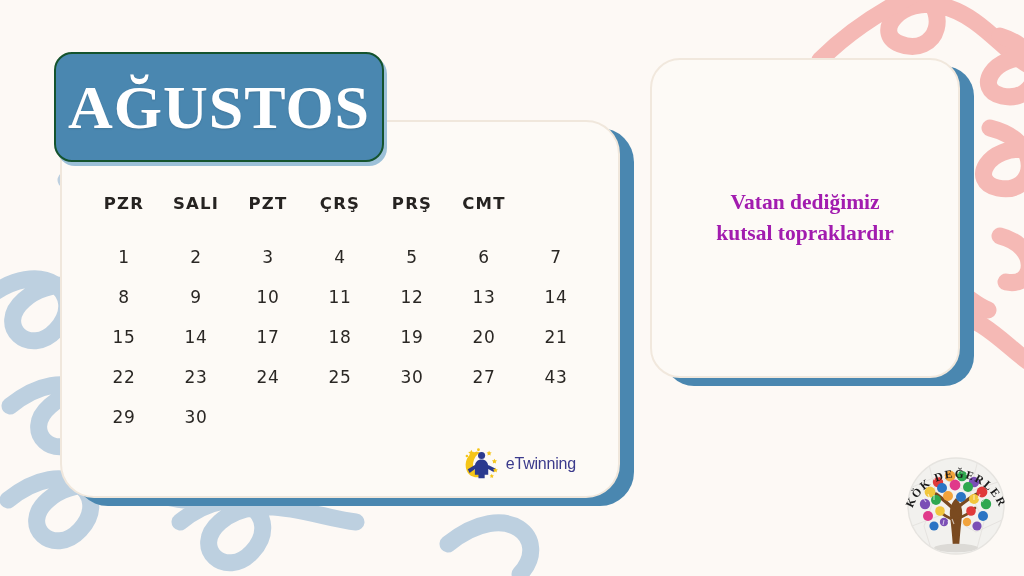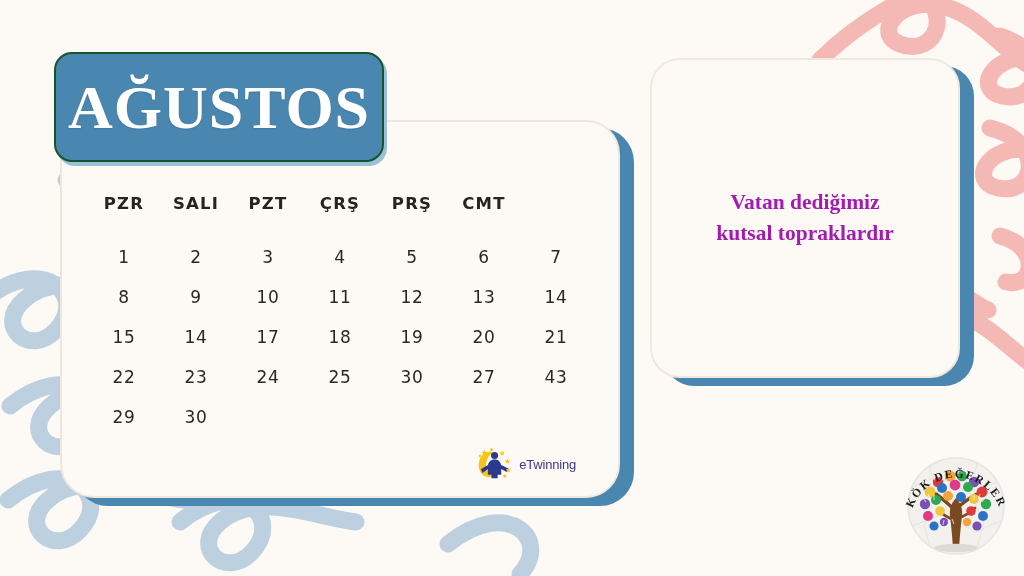--- a/index.html
+++ b/index.html
@@ -117,21 +117,21 @@
     right: 42px;
     bottom: 16px;
     display: flex;
     align-items: center;
     gap: 4px;
     z-index: 3;
   }
   .etw-mark { width: 40px; height: 32px; display: block; }
   .etw-text {
     font-family: "Liberation Sans", sans-serif;
-    font-size: 13px;
+    font-size: 16px;
     font-weight: 500;
     color: #3B3A8C;
     letter-spacing: -0.2px;
   }
 
   
   .quote-shadow {
     position: absolute;
     left: 664px;
     top: 66px;

